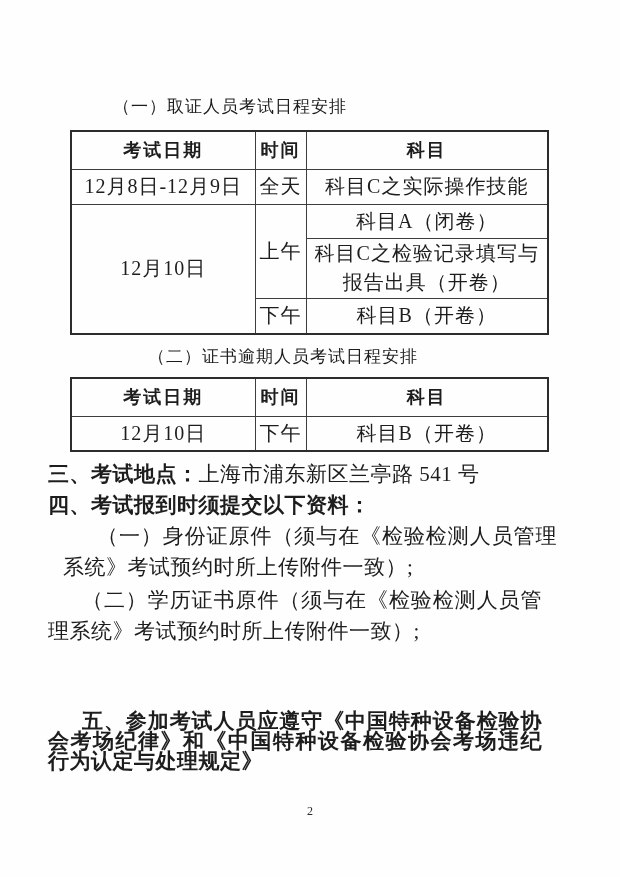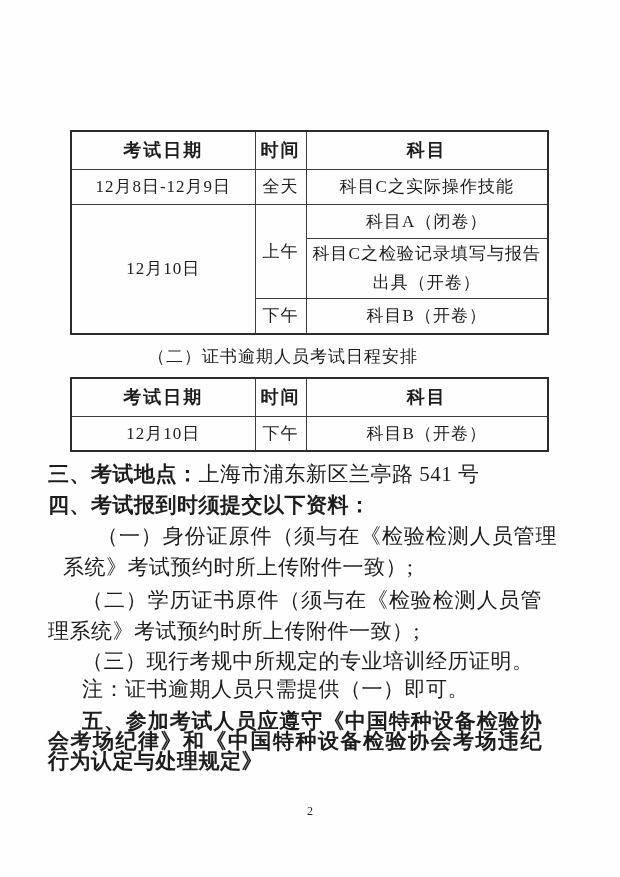--- a/index.html
+++ b/index.html
@@ -32,21 +32,21 @@
     table-layout: fixed;
     border: 2px solid #2c2c2c;
   }
   #table-1 { top: 130px; }
   #table-2 { top: 377px; }
   .sched th, .sched td {
     border: 1px solid #3d3d3d;
     text-align: center;
     vertical-align: middle;
     padding: 0 4px;
-    font-size: 17px;
+    font-size: 20px;
     font-weight: normal;
     letter-spacing: 1px;
   }
   .sched th {
     font-family: "Liberation Sans", sans-serif;
     font-size: 18px;
     font-weight: bold;
     letter-spacing: 2px;
   }
   .col-date { width: 184px; }
@@ -93,20 +93,21 @@
     text-align: center;
     font-size: 12px;
     color: #2a2a2a;
   }
 </style>
 </head>
 <body>
 
 <div class="page">
 
+  <p class="heading" id="heading-1">（一）取证人员考试日程安排</p>
 
   <table class="sched" id="table-1">
     <colgroup>
       <col class="col-date">
         <col class="col-time">
         <col class="col-subj">
     </colgroup>
     <tbody>
         <tr class="h-head">
       <th>考试日期</th>
@@ -156,21 +157,19 @@
     </table>
 
   <p class="para" id="para-location"><span class="hei">三、考试地点：</span><span class="kai">上海市浦东新区兰亭路 541 号</span></p>
 
   <p class="para hei" id="para-materials">四、考试报到时须提交以下资料：</p>
 
   <p class="para kai indent" id="para-item1">（一）身份证原件（须与在《检验检测人员管理系统》考试预约时所上传附件一致）;</p>
 
   <p class="para kai indent" id="para-item2">（二）学历证书原件（须与在《检验检测人员管理系统》考试预约时所上传附件一致）;</p>
 
-  <p class="para kai indent" id="para-item3">（三）现行考规中所规定的专业培训经历证明。</p>
 
-  <p class="para kai indent" id="para-note">注：证书逾期人员只需提供（一）即可。</p>
 
   <p class="para hei indent" id="para-rules">五、参加考试人员应遵守《中国特种设备检验协会考场纪律》和《中国特种设备检验协会考场违纪行为认定与处理规定》</p>
 
   <p class="page-number">2</p>
 
 </div>
 
 </body></html>

